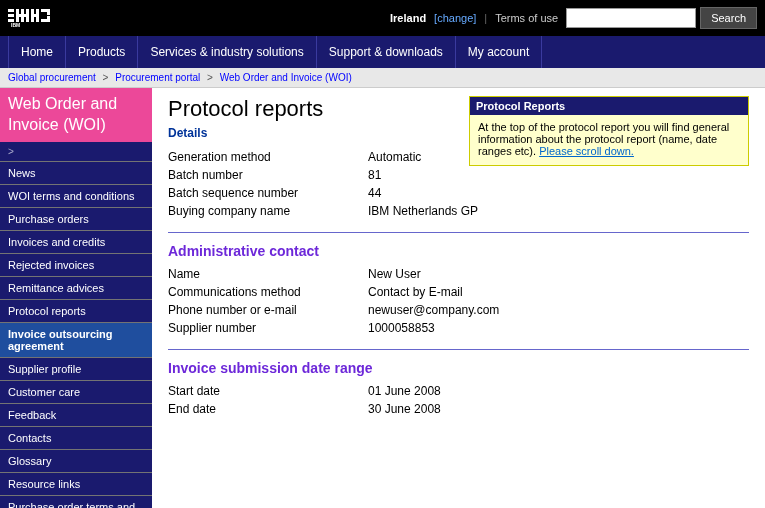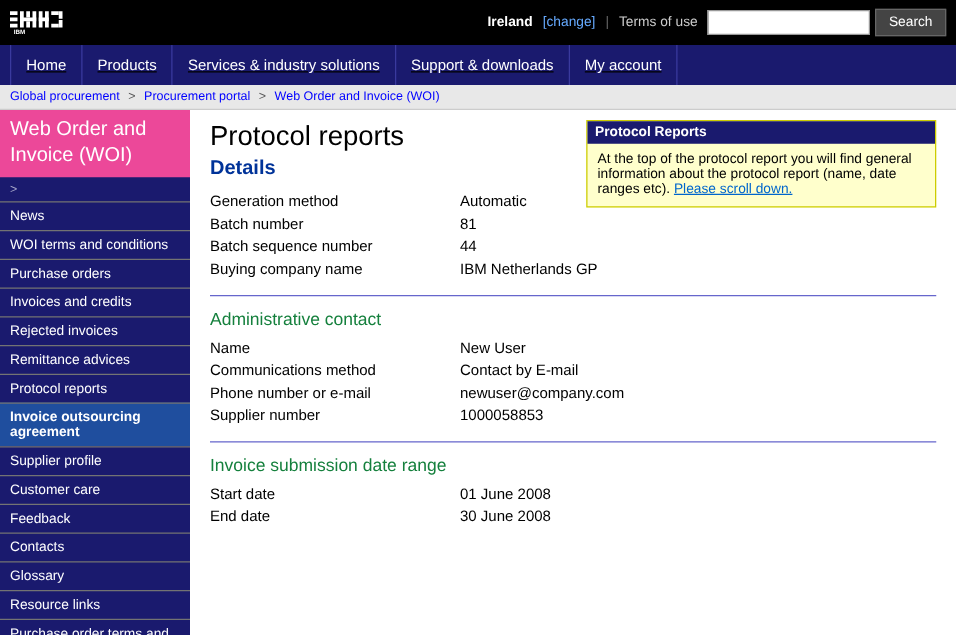--- a/index.html
+++ b/index.html
@@ -61,21 +61,20 @@
       font-size: 11px;
     }
 
     
     #nav-bar {
       background: #1a1a6e;
       display: flex;
       align-items: center;
       height: 32px;
       padding: 0 8px;
-      text-decoration: underline;
     }
     .nav-item {
       color: #fff;
       font-size: 12px;
       padding: 0 12px;
       height: 32px;
       display: flex;
       align-items: center;
       cursor: pointer;
       border-right: 1px solid #3a3a9e;
@@ -140,21 +139,21 @@
       background: #fff;
     }
 
     .page-title {
       font-size: 22px;
       color: #000;
       font-weight: normal;
       margin-bottom: 4px;
     }
     .section-label {
-      font-size: 16px;
+      font-size: 12px;
       font-weight: bold;
       color: #003399;
       margin-bottom: 8px;
     }
 
     
     .info-box {
       float: right;
       width: 280px;
       background: #ffffcc;
@@ -192,22 +191,22 @@
 
     hr.section-divider {
       border: none;
       border-top: 1px solid #66c;
       margin: 10px 0;
       clear: both;
     }
 
     .section-header {
       font-size: 14px;
-      font-weight: normal;
-      color: #15803d;
+      font-weight: bold;
+      color: #6d28d9;
       margin-bottom: 6px;
     }
   </style>
 </head>
 <body>
 
 <div id="top-bar">
   <div class="top-left">
     <div class="ibm-logo">
       <svg viewBox="0 0 50 22" xmlns="http://www.w3.org/2000/svg">

